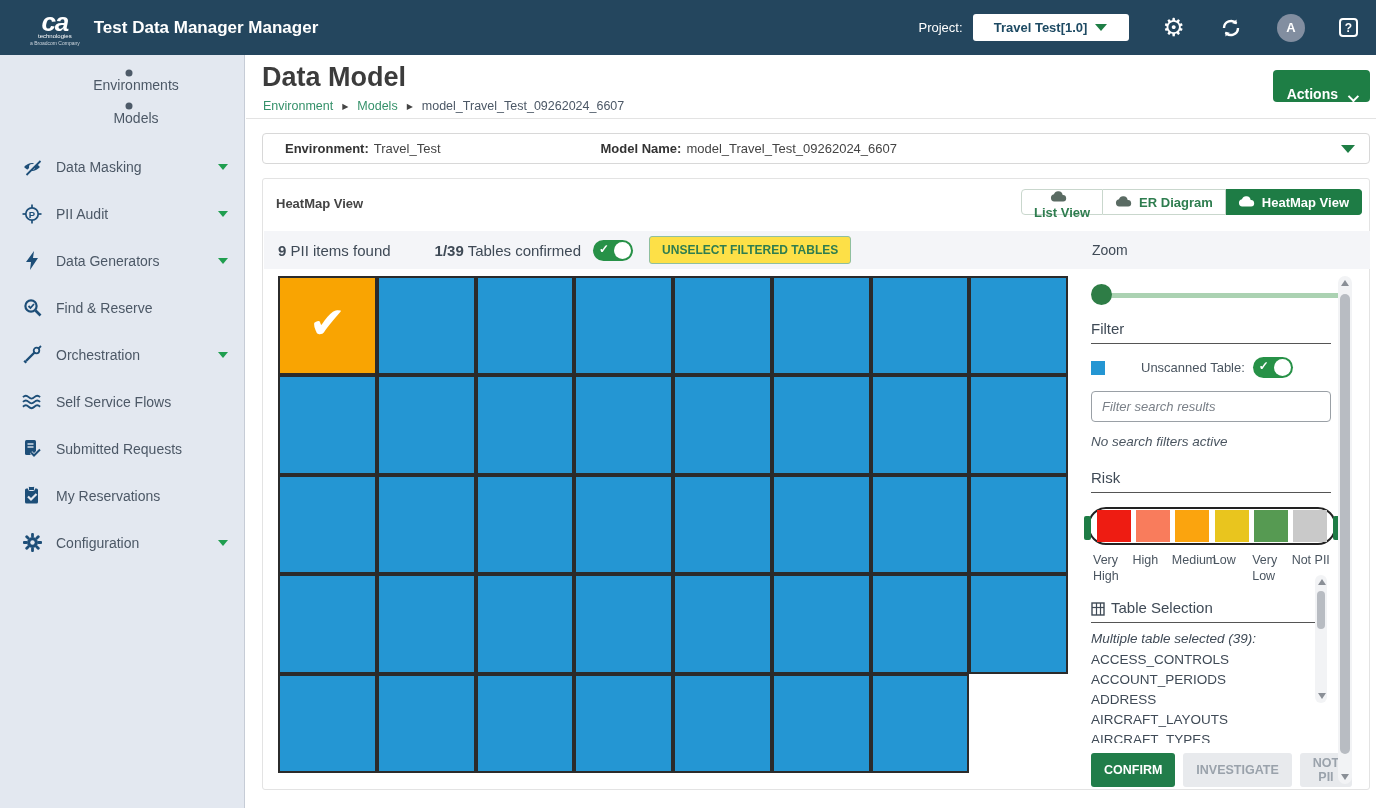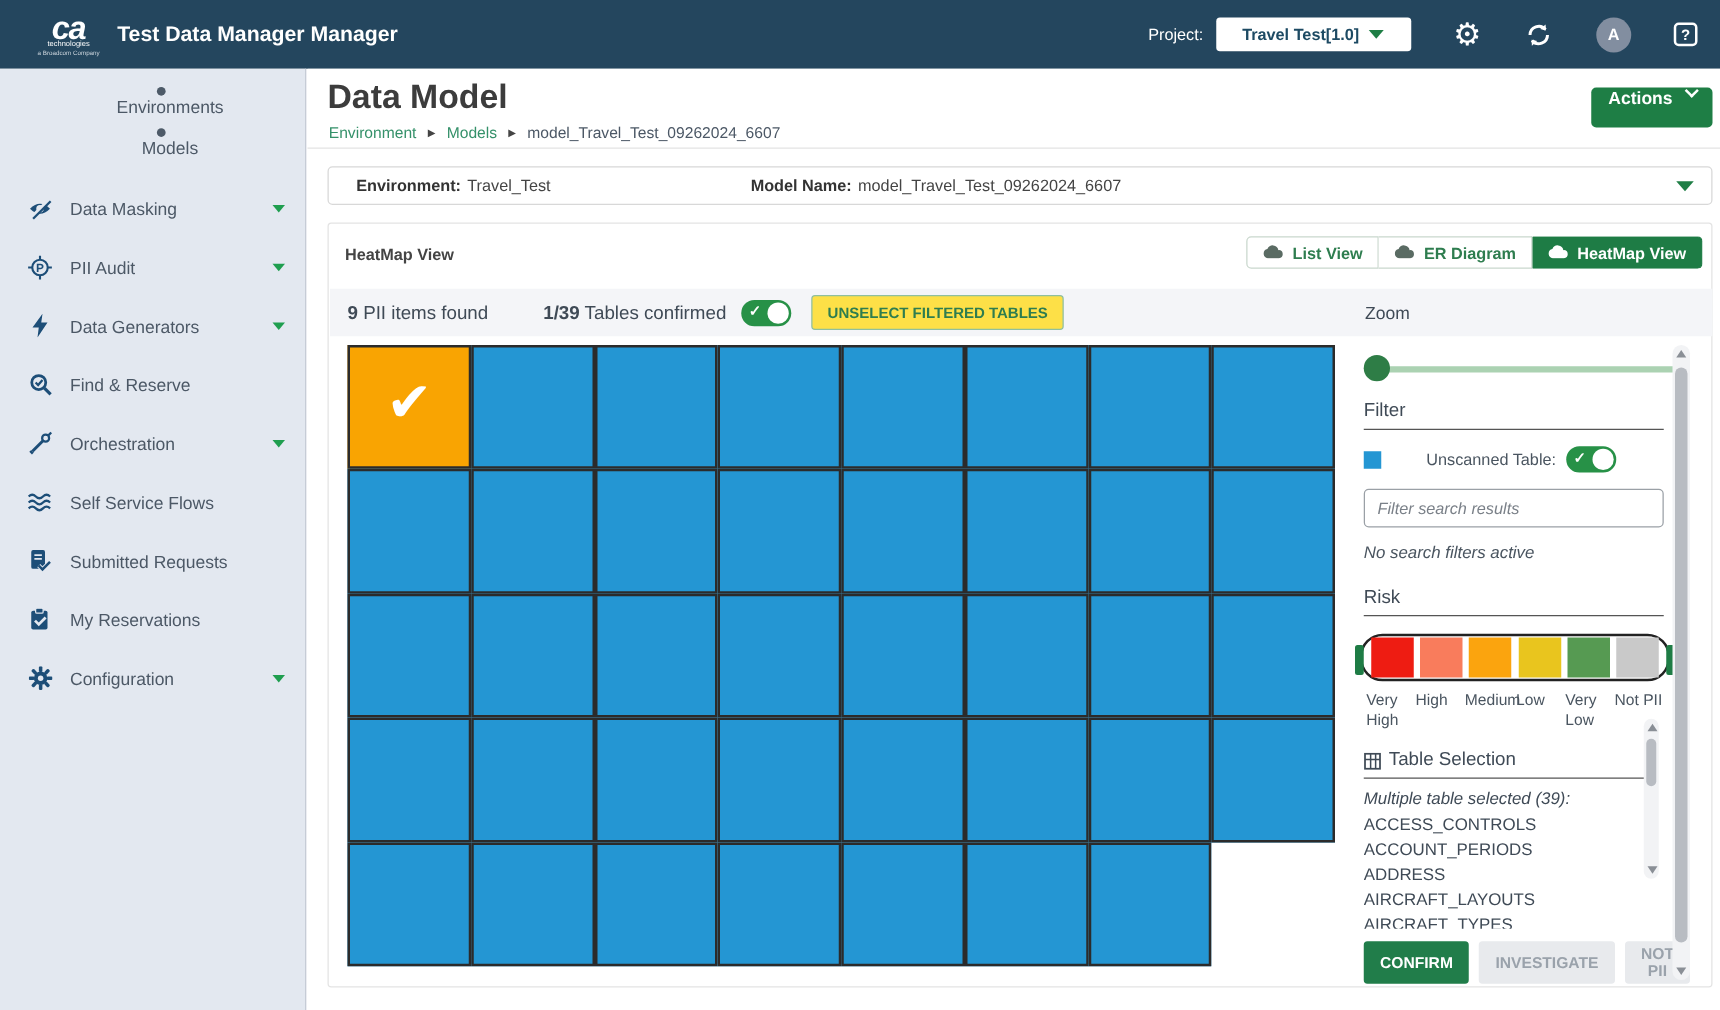--- a/index.html
+++ b/index.html
@@ -44,41 +44,41 @@
   
   .main { position:absolute; left:246px; top:55px; width:1130px; height:753px; background:#fff; }
   .page-title { position:absolute; left:16px; top:7px; font-size:27px; font-weight:bold; color:#3c3c3c; }
   .breadcrumb { position:absolute; left:17px; top:44px; font-size:12.5px; display:flex; align-items:center; }
   .crumb-link { color:#35916a; text-decoration:none; cursor:pointer; }
   .crumb-last { color:#4c5866; }
   .crumb-sep { color:#444; font-size:8px; margin:0 9px; }
   .head-divider { position:absolute; left:0; top:63px; width:1130px; height:1px; background:#e3e3e3; }
   .actions-btn { position:absolute; right:6px; top:15px; height:32px; padding:0 14px;
                  background:#1e7e45; color:#fff; font-weight:bold; font-size:14px; border:none;
-                 border-radius:4px; display:flex; align-items:flex-start; cursor:pointer; }
+                 border-radius:4px; display:flex; align-items:flex-end; cursor:pointer; }
   .actions-chevron { margin-left:10px; width:8px; height:8px; border-right:2px solid #fff;
                      border-bottom:2px solid #fff; transform:rotate(45deg) translateY(-2px); }
 
   
   .env-bar { position:absolute; left:16px; top:78px; width:1108px; height:31px; background:#fff;
              border:1px solid #d8d8d8; border-radius:4px; display:flex; align-items:center; }
   .env-label { font-size:13px; font-weight:bold; color:#333; margin-left:22px; }
   .env-value { font-size:13px; color:#444; margin-left:5px; }
   .model-label { font-size:13px; font-weight:bold; color:#333; margin-left:160px; }
   .env-caret { margin-left:auto; margin-right:14px; width:0; height:0;
                border-left:7px solid transparent; border-right:7px solid transparent; border-top:8px solid #1e7e45; cursor:pointer; }
 
   
   .hm-card { position:absolute; left:16px; top:123px; width:1108px; height:612px;
              border:1px solid #e3e3e3; border-radius:3px; background:#fff; }
   .hm-view-label { position:absolute; left:13px; top:17px; font-size:13px; font-weight:bold; color:#444; }
   .tabs { position:absolute; right:7px; top:10px; display:flex; height:26px; }
   .tab { display:flex; align-items:center; padding:0 12px; border:1px solid #c9d7cd; background:#fff;
          color:#2e7d4f; font-size:13px; font-weight:bold; cursor:pointer; }
-  .tab:first-child { border-radius:4px 0 0 4px; }
+  .tab:first-child { border-radius:4px 0 0 4px;flex-direction:column; }
   .tab:last-child { border-radius:0 4px 4px 0; }
   .tab + .tab { border-left:none; }
   .tab.active { background:#1e7c45; color:#fff; border-color:#1e7c45; }
   .tab svg { margin-right:7px; }
 
   .toolbar { position:absolute; left:1px; top:52px; width:1106px; height:38px; background:#f4f5f8;
              display:flex; align-items:center; }
   .stat { font-size:15px; color:#3f4a56; margin-left:14px; }
   .stat b { font-weight:bold; }
   .stat2 { margin-left:44px; }

